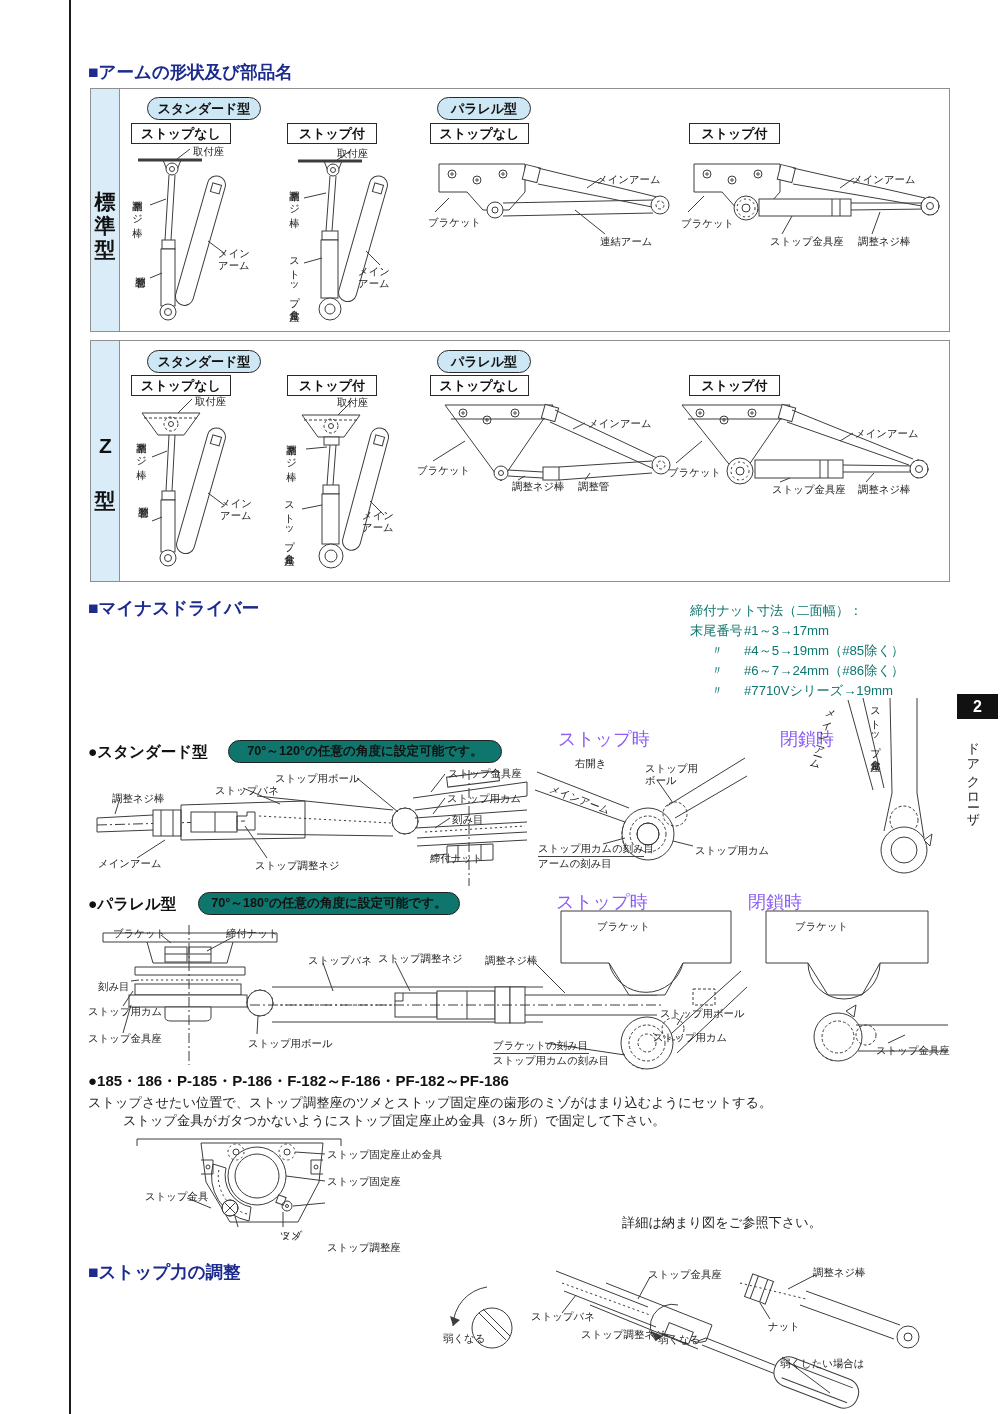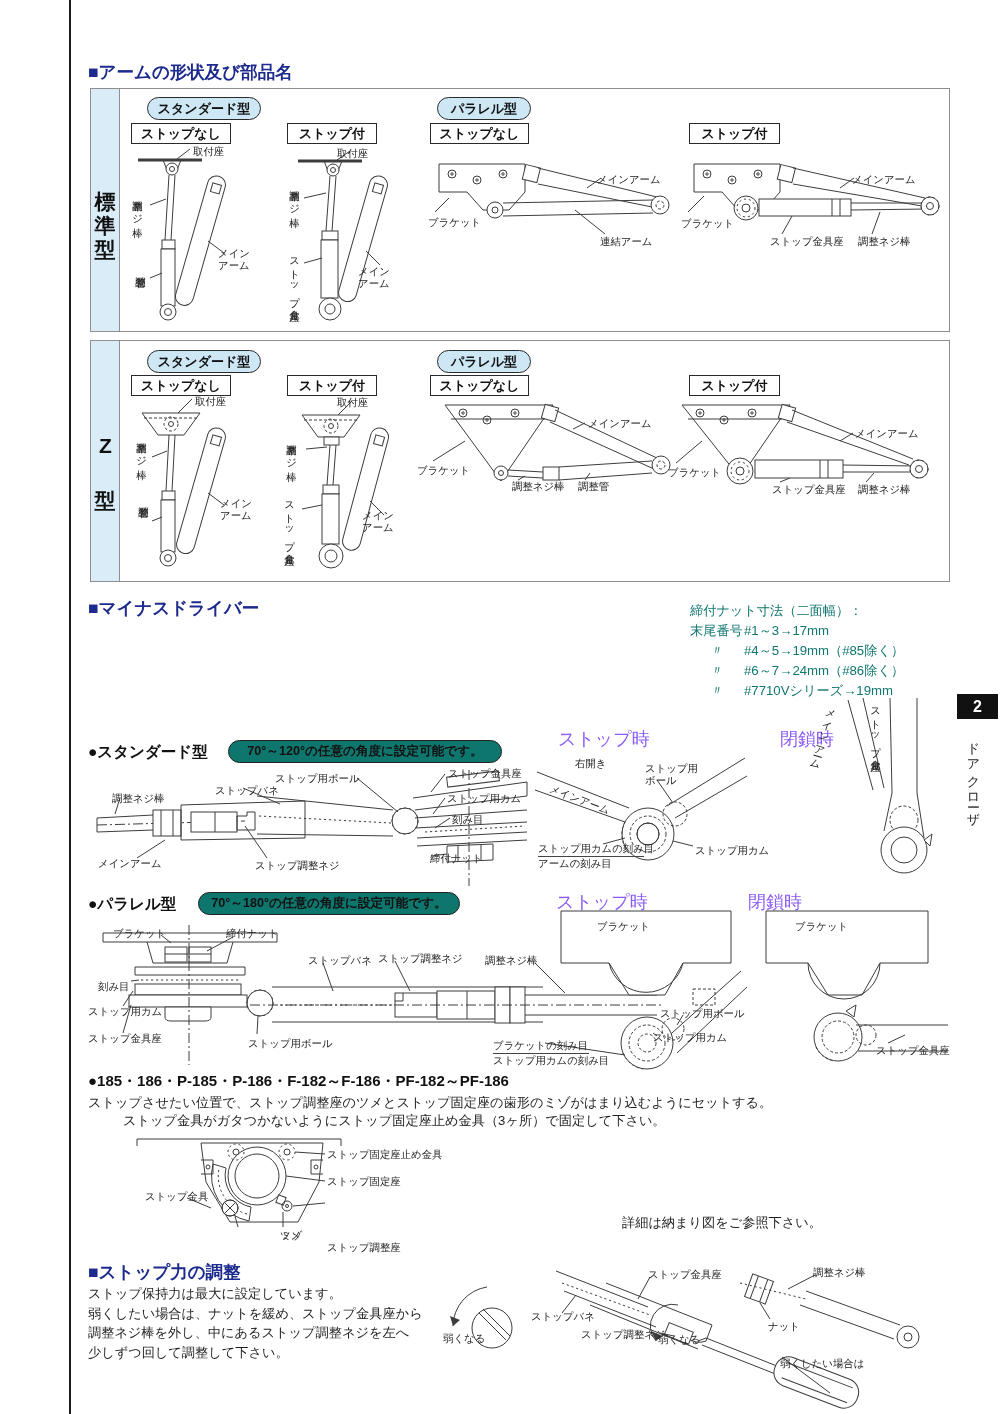--- a/index.html
+++ b/index.html
@@ -559,24 +559,20 @@
   <span class="lb" style="left:327px;top:1149px;">ストップ固定座止め金具</span>
   <span class="lb" style="left:327px;top:1176px;">ストップ固定座</span>
   <span class="lb" style="left:327px;top:1198px;margin-top:44px;">ストップ調整座</span>
   <span class="lb" style="left:145px;top:1191px;">ストップ金具</span>
   <span class="lb" style="left:233px;top:1230px;margin-left:48px;">ミゾ</span>
   <span class="lb" style="left:280px;top:1230px;">ツメ</span>
 
   <div class="bodytext" style="left:622px;top:1214px;width:320px;">詳細は納まり図をご参照下さい。</div>
 
   <div class="hd" style="left:88px;top:1260px;">■ストップ力の調整</div>
-  <div class="bodytext" style="left:88px;top:1284px;width:360px;line-height:19.5px;">ストップ保持力は最大に設定しています。
-弱くしたい場合は、ナットを緩め、ストップ金具座から
-調整ネジ棒を外し、中にあるストップ調整ネジを左へ
-少しずつ回して調整して下さい。</div>
 
   <svg class="dg" style="left:445px;top:1282px;" width="95" height="95" viewBox="0 0 95 95">
     <circle cx="47" cy="46" r="20" class="f"></circle>
     <line x1="34" y1="31" x2="61" y2="58"></line>
       <line x1="38" y1="27" x2="65" y2="54"></line>
     <path d="M42,5 A40,40 0 0 0 8,44"></path>
     <polygon points="8,44 5,34 15,38" class="ah"></polygon>
   </svg>
   <span class="lb" style="left:443px;top:1333px;">弱くなる</span>
 

